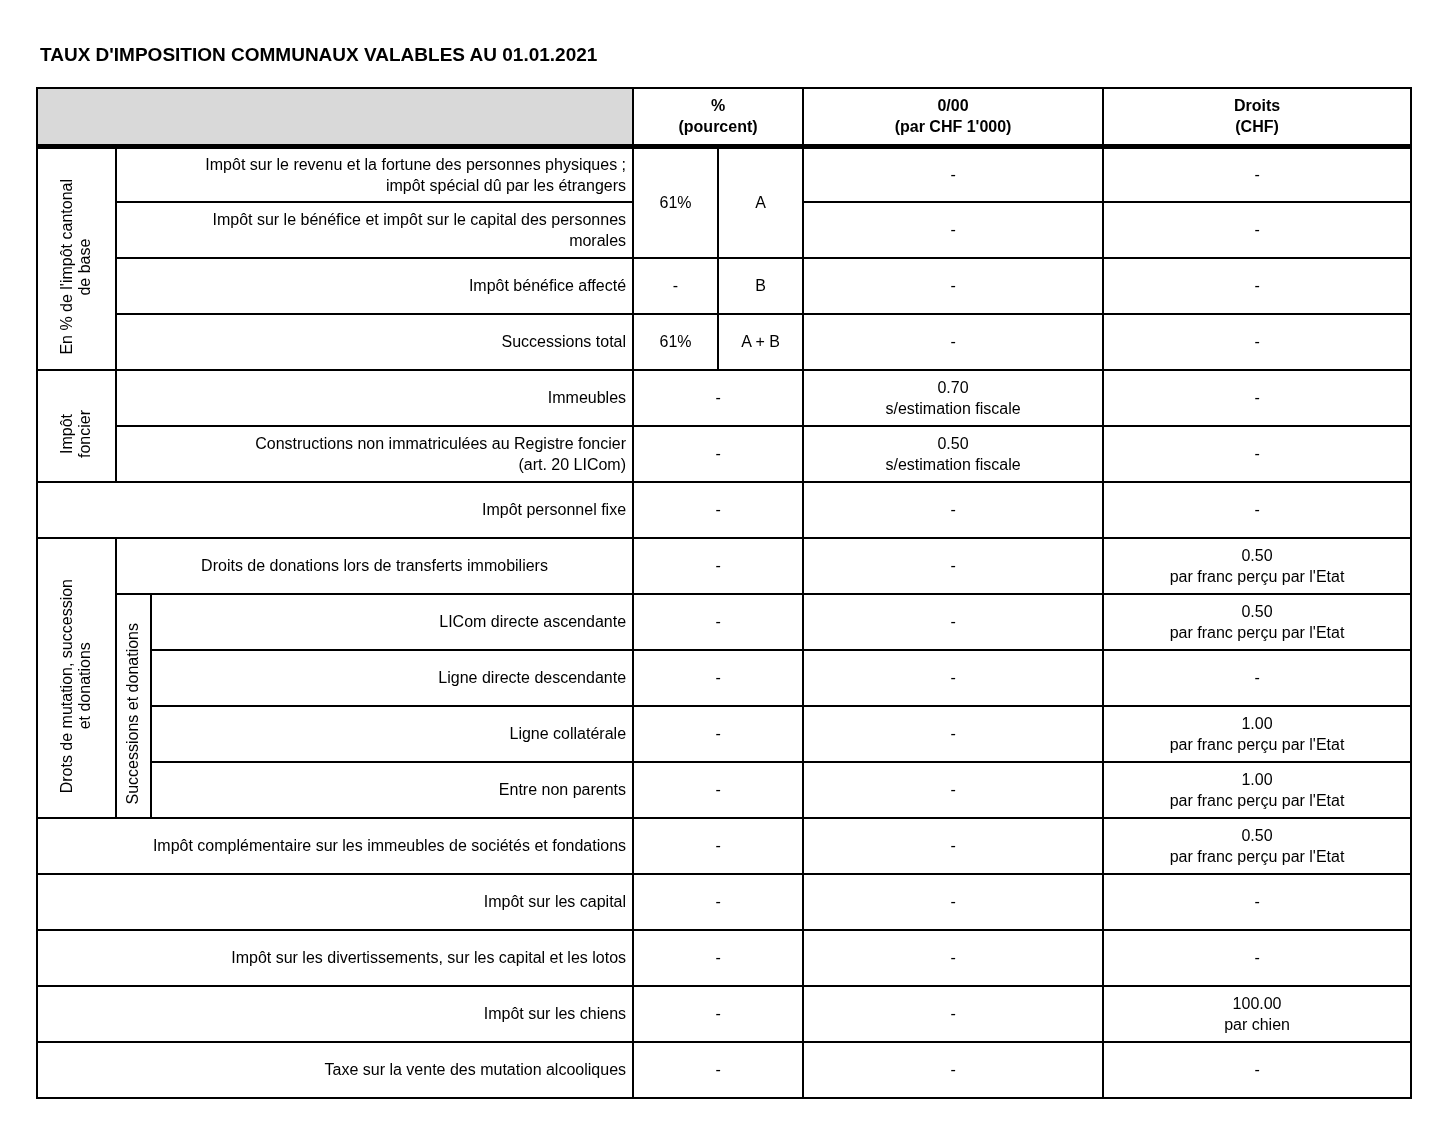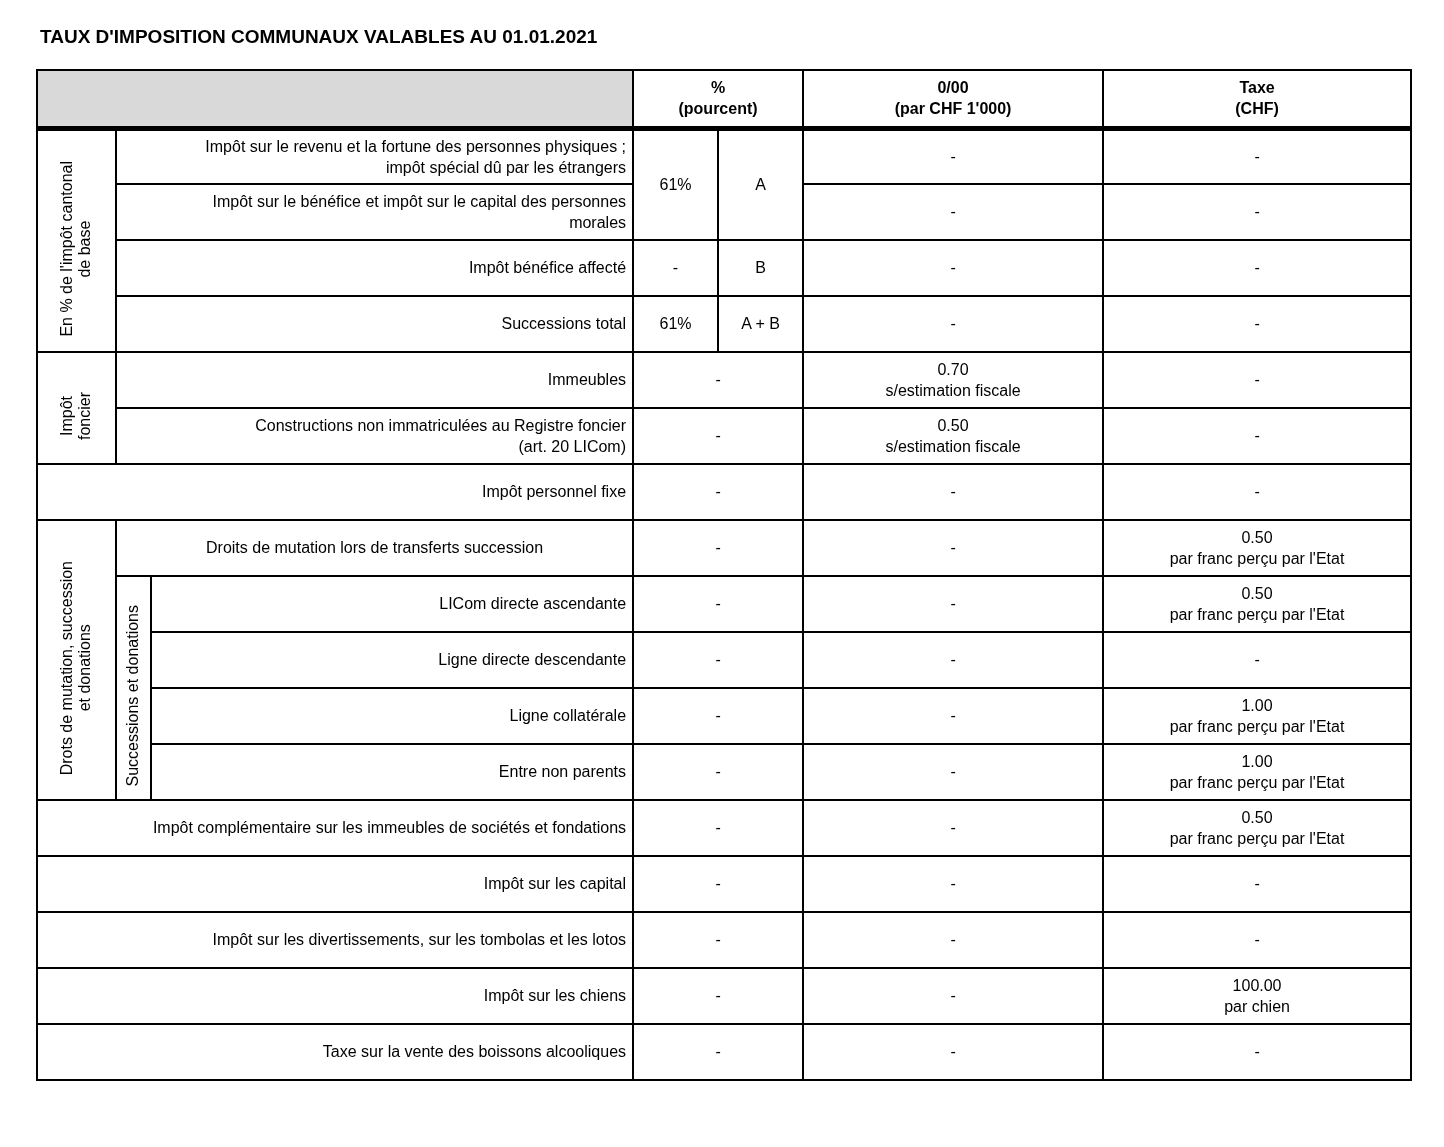--- a/index.html
+++ b/index.html
@@ -5,21 +5,21 @@
   * { box-sizing: border-box; }
   html, body { margin: 0; padding: 0; }
   body {
     width: 1444px;
     height: 1147px;
     background: #ffffff;
     color: #000000;
     font-family: "Liberation Sans", sans-serif;
     overflow: hidden;
   }
-  .page { padding: 26px 30px 0 36px; }
+  .page { padding: 44px 30px 0 36px; }
   .doc-title {
     font-size: 19px;
     font-weight: bold;
     margin: 0 0 21px 4px;
     white-space: nowrap;
   }
   table.tax {
     border-collapse: collapse;
     table-layout: fixed;
     width: 1374px;
@@ -71,21 +71,21 @@
         <col style="width:308px">
     </colgroup>
 
     <tbody>
         <tr class="hdr">
       <td class="corner" colspan="3"></td>
       <td colspan="2">%
 (pourcent)</td>
       <td>0/00
 (par CHF 1'000)</td>
-      <td>Taxe
+      <td>Droits
 (CHF)</td>
     </tr>
 
     <tr class="r">
       <td class="vcell" rowspan="4">
         <div class="v">En % de l'impôt cantonal
 de base</div>
       </td>
       <td class="lbl" colspan="2">Impôt sur le revenu et la fortune des personnes physiques ;
 impôt spécial dû par les étrangers</td>
@@ -140,21 +140,21 @@
       <td class="num" colspan="2">-</td>
       <td class="num">-</td>
       <td class="num">-</td>
     </tr>
 
     <tr class="r">
       <td class="vcell" rowspan="5">
         <div class="v">Drots de mutation, succession
 et donations</div>
       </td>
-      <td class="num" colspan="2">Droits de mutation lors de transferts succession</td>
+      <td class="num" colspan="2">Droits de donations lors de transferts immobiliers</td>
       <td class="num" colspan="2">-</td>
       <td class="num">-</td>
       <td class="num">0.50
 par franc perçu par l'Etat</td>
     </tr>
     <tr class="r">
       <td class="vcell" rowspan="4">
         <div class="v">Successions et donations</div>
       </td>
       <td class="lbl">LICom directe ascendante</td>
@@ -191,33 +191,33 @@
       <td class="num">0.50
 par franc perçu par l'Etat</td>
     </tr>
     <tr class="r">
       <td class="lbl" colspan="3">Impôt sur les capital</td>
       <td class="num" colspan="2">-</td>
       <td class="num">-</td>
       <td class="num">-</td>
     </tr>
     <tr class="r">
-      <td class="lbl" colspan="3">Impôt sur les divertissements, sur les tombolas et les lotos</td>
+      <td class="lbl" colspan="3">Impôt sur les divertissements, sur les capital et les lotos</td>
       <td class="num" colspan="2">-</td>
       <td class="num">-</td>
       <td class="num">-</td>
     </tr>
     <tr class="r">
       <td class="lbl" colspan="3">Impôt sur les chiens</td>
       <td class="num" colspan="2">-</td>
       <td class="num">-</td>
       <td class="num">100.00
 par chien</td>
     </tr>
     <tr class="r">
-      <td class="lbl" colspan="3">Taxe sur la vente des boissons alcooliques</td>
+      <td class="lbl" colspan="3">Taxe sur la vente des mutation alcooliques</td>
       <td class="num" colspan="2">-</td>
       <td class="num">-</td>
       <td class="num">-</td>
     </tr>
   </tbody>
     </table>
 </div>
 
 </body></html>

